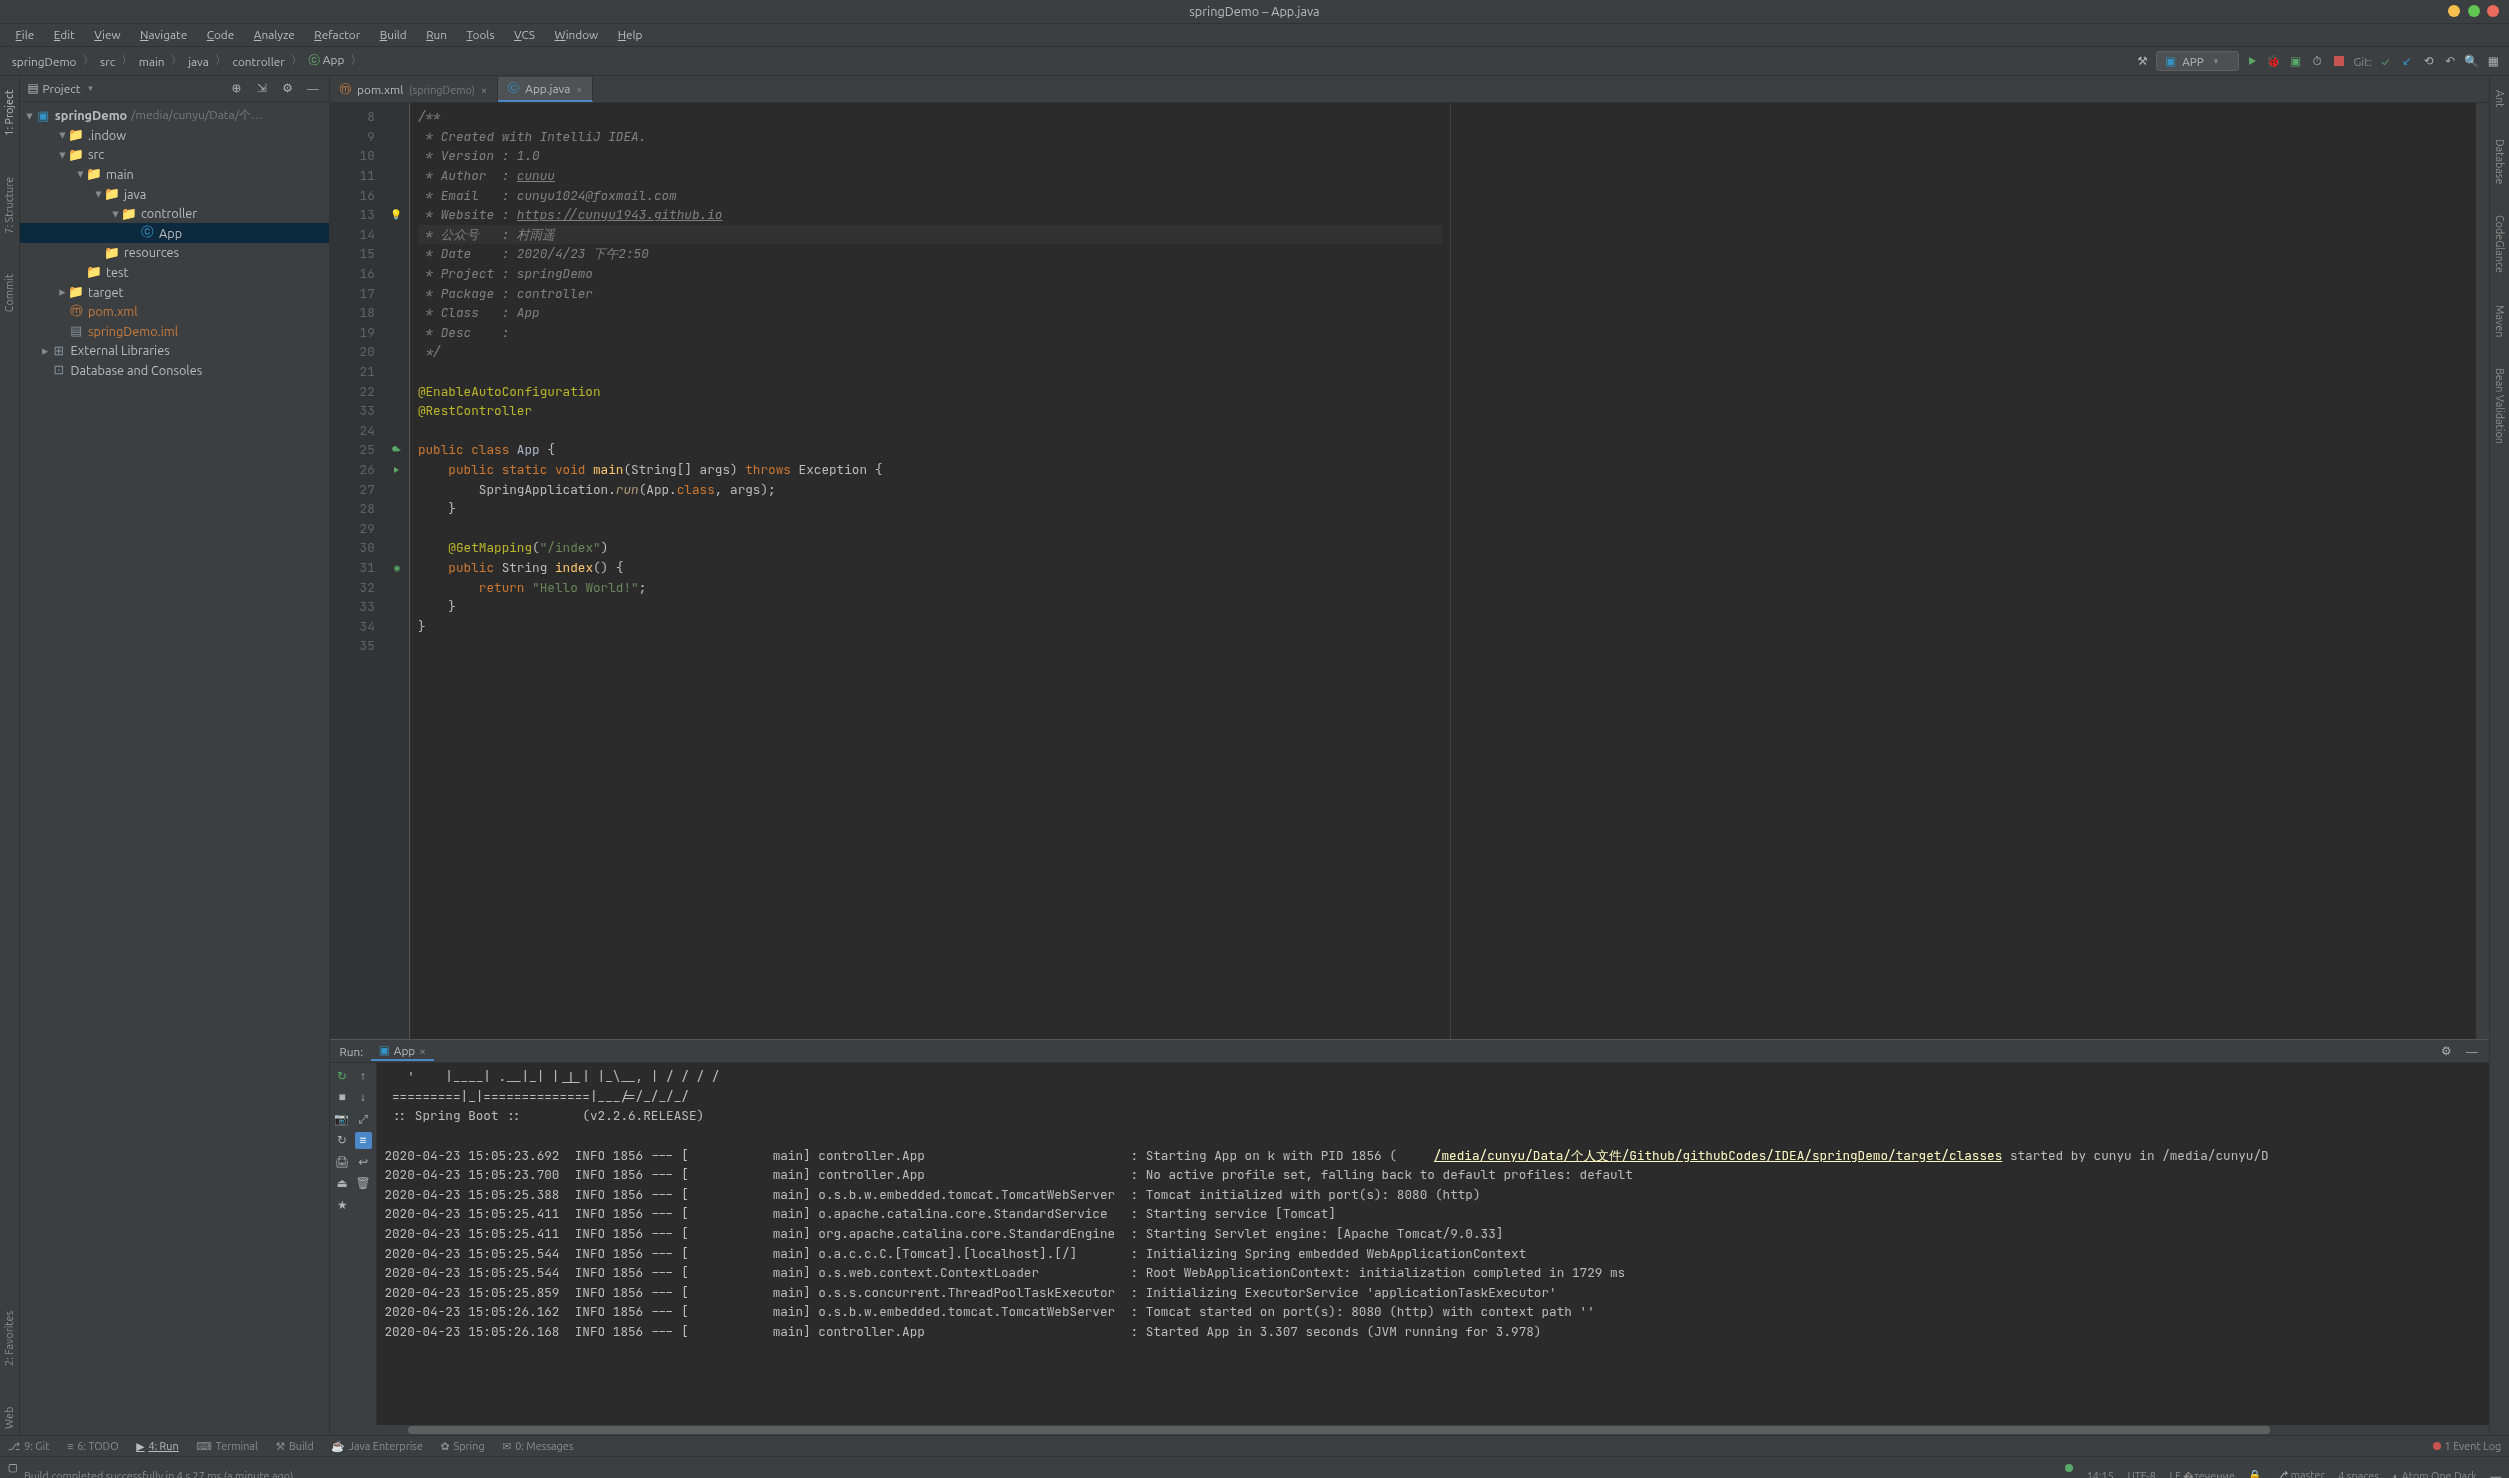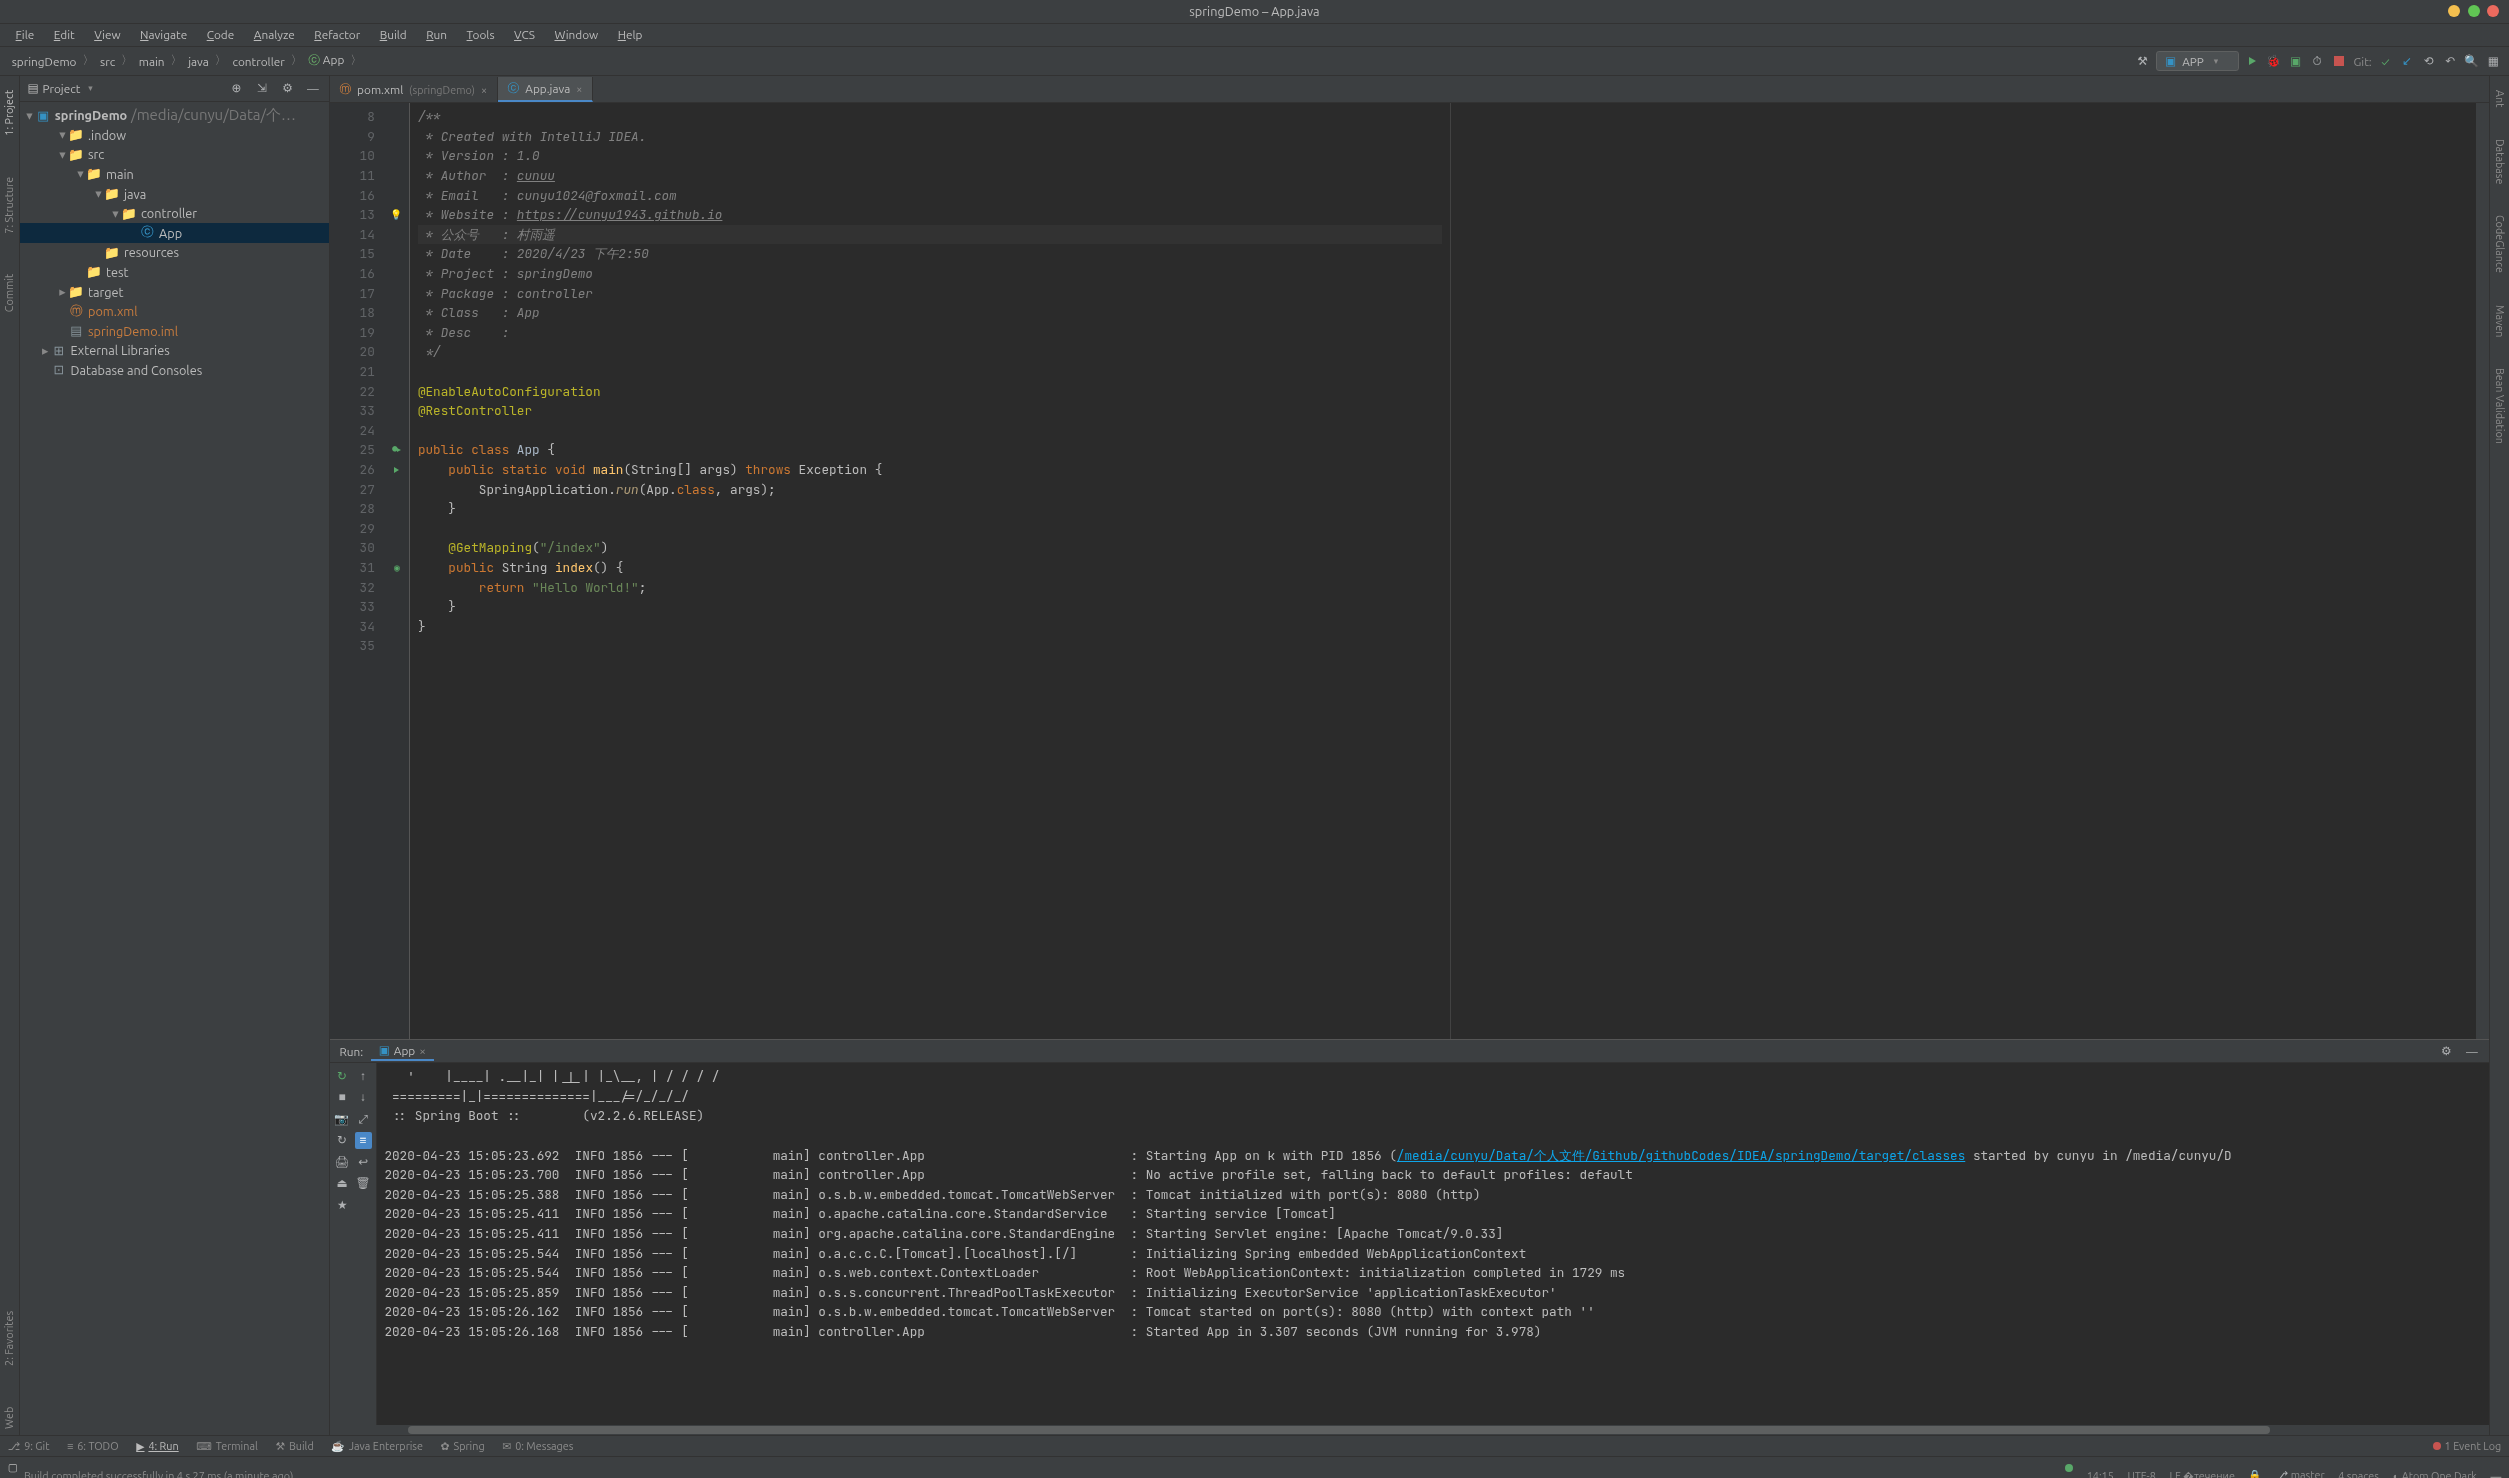--- a/index.html
+++ b/index.html
@@ -112,21 +112,21 @@
 }
 .project-header-left { display: flex; align-items: center; gap: 3.9px; }
 .project-header-right { display: flex; align-items: center; gap: 9.8px; color: #afb1b3; }
 .tree { padding: 3.9px 0; font-size: 12.7px; }
 .tree-row { display: flex; align-items: center; height: 19.6px; padding-right: 7.8px; cursor: pointer; }
 .tree-row.selected { background: #0d293e; }
 .tree-arrow { width: 11.8px; display: inline-block; color: #888; text-align: center; }
 .tree-icon { width: 15.7px; display: inline-flex; align-items: center; justify-content: center; margin-right: 3.9px; }
 .tree-label { color: #bbbbbb; }
 .tree-label.bold { font-weight: bold; }
-.tree-path { color: #787878; margin-left: 3.9px; font-size: 15px; }
+.tree-path { color: #787878; margin-left: 3.9px; font-size: 12px; }
 .folder-icon { color: #87939a; }
 .folder-blue { color: #3592c4; }
 .xml-icon { color: #c87c3e; }
 .class-icon { color: #3592c4; }
 
 .editor-area { flex: 1; display: flex; flex-direction: column; background: #2b2b2b; }
 .tabs-row { height: 27.4px; background: #3c3f41; display: flex; align-items: flex-end; border-bottom: 1px solid #323232; }
 .tab { height: 25.5px; padding: 0 9.8px; display: flex; align-items: center; gap: 5.9px; background: #3c3f41; border-right: 1px solid #323232; cursor: pointer; }
 .tab.active { background: #4e5254; border-bottom: 2px solid #4a88c7; }
 .tab-close { color: #888; font-size: 10.8px; }
@@ -150,21 +150,21 @@
 .c-method-call { color: #b09d79; font-style: italic; }
 .code-scrollbar { width: 13.7px; background: #3c3f41; }
 
 .run-panel { height: 396px; background: #2b2b2b; border-top: 1px solid #555; display: flex; flex-direction: column; }
 .run-header { height: 23.5px; background: #3c3f41; display: flex; align-items: center; padding: 0 9.8px; justify-content: space-between; border-bottom: 1px solid #323232; }
 .run-body { flex: 1; display: flex; overflow: hidden; }
 .run-toolbar { width: 47px; background: #3c3f41; border-right: 1px solid #323232; padding: 3.9px; display: flex; flex-direction: column; gap: 3.9px; }
 .run-toolbar-row { display: flex; gap: 3.9px; }
 .run-tool-btn { width: 17.6px; height: 17.6px; display: flex; align-items: center; justify-content: center; color: #afb1b3; cursor: pointer; font-size: 11.8px; }
 .run-console { flex: 1; padding: 3.9px 7.8px; font-family: "JetBrains Mono", Consolas, monospace; font-size: 12.7px; line-height: 19.6px; overflow: hidden; white-space: pre; color: #bbbbbb; }
-.console-underline { text-decoration: underline; color: #0ea5e9; }
+.console-underline { text-decoration: underline; color: #fef9c3; margin-left: 37px; }
 .run-scrollbar { height: 9.8px; background: #3c3f41; position: relative; }
 .run-scrollbar-thumb { position: absolute; left: 78px; top: 1px; height: 7.8px; width: 1862px; background: #5e6060; border-radius: 3.9px; }
 
 .tool-windows-bar { height: 21.6px; background: #3c3f41; display: flex; align-items: center; justify-content: space-between; padding: 0 7.8px; border-top: 1px solid #323232; font-size: 10.8px; color: #8c8c8c; }
 .tool-windows-left { display: flex; gap: 17.6px; }
 .tool-window-btn { display: flex; align-items: center; gap: 3.9px; cursor: pointer; }
 .tool-window-btn.active { color: #bbbbbb; text-decoration: underline; }
 .event-log { display: flex; align-items: center; gap: 3.9px; }
 .error-dot { width: 7.8px; height: 7.8px; border-radius: 50%; background: #c75450; }
 

